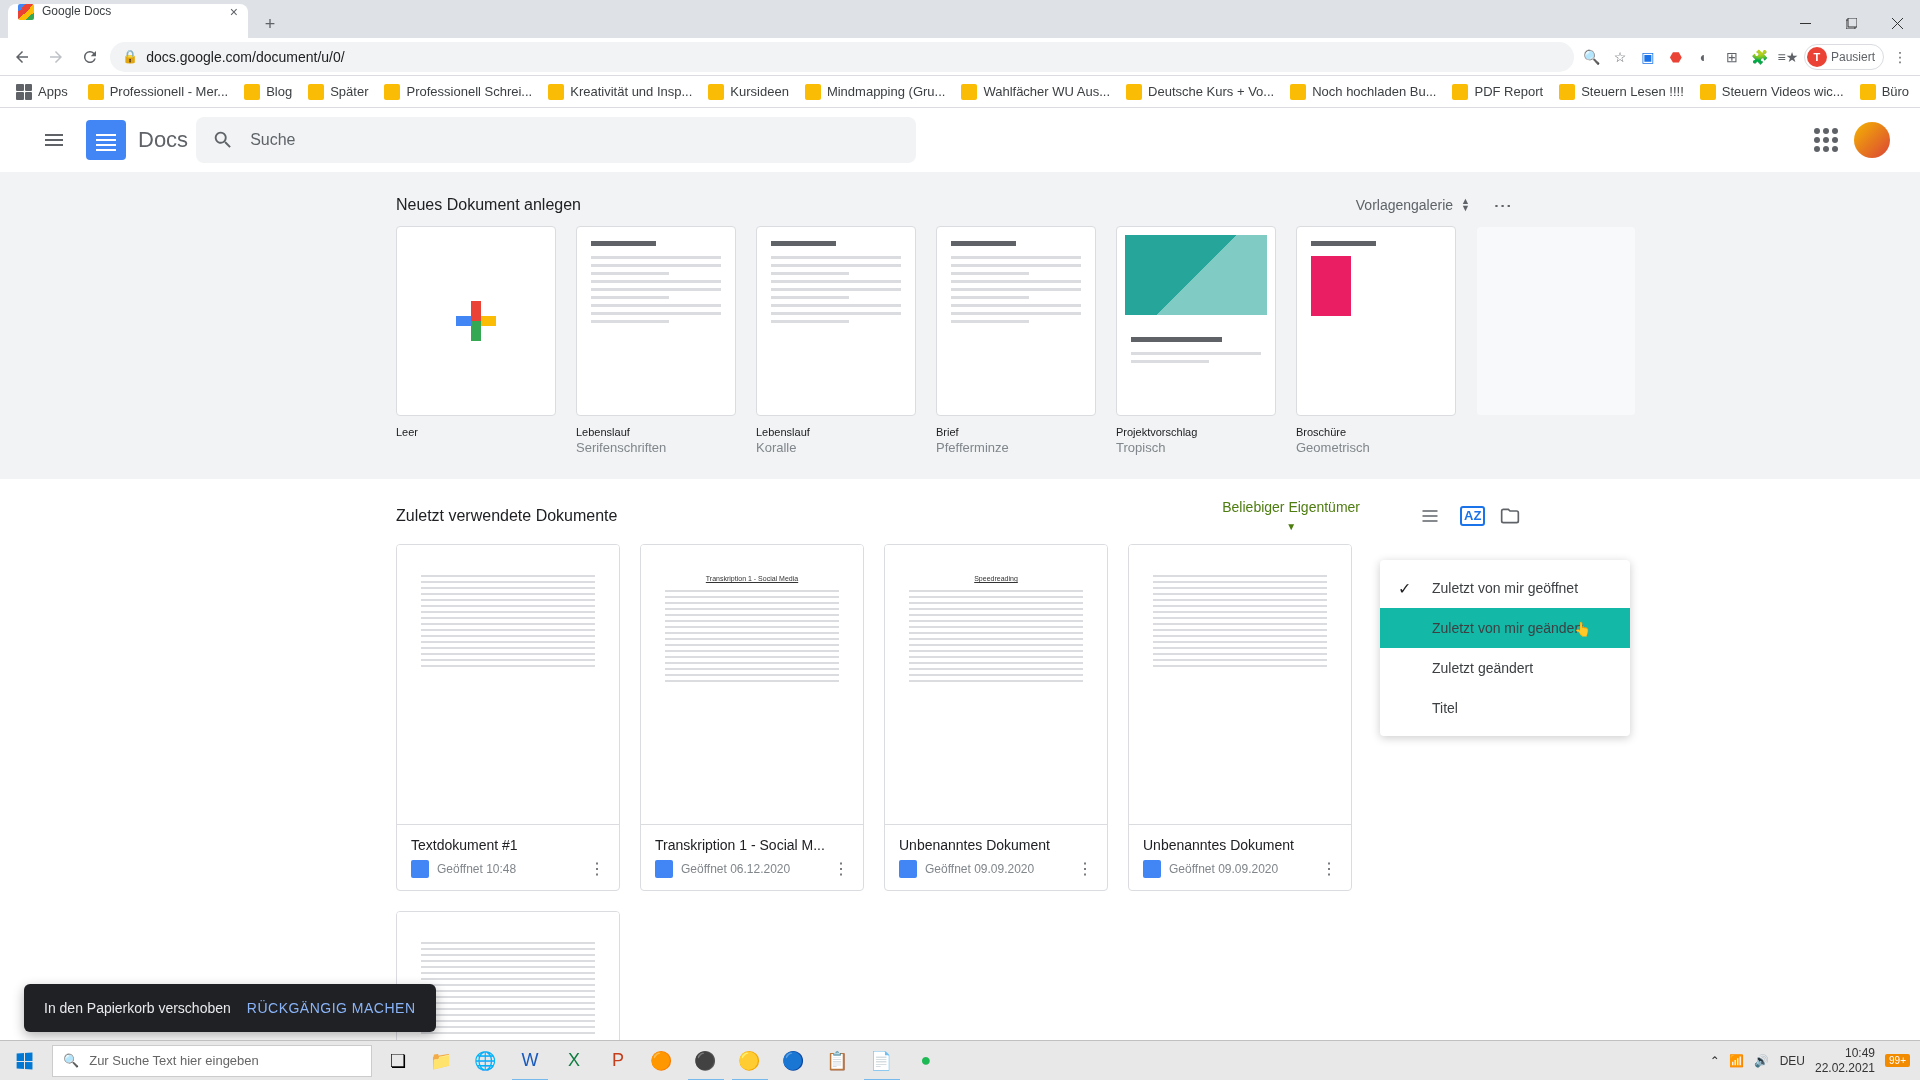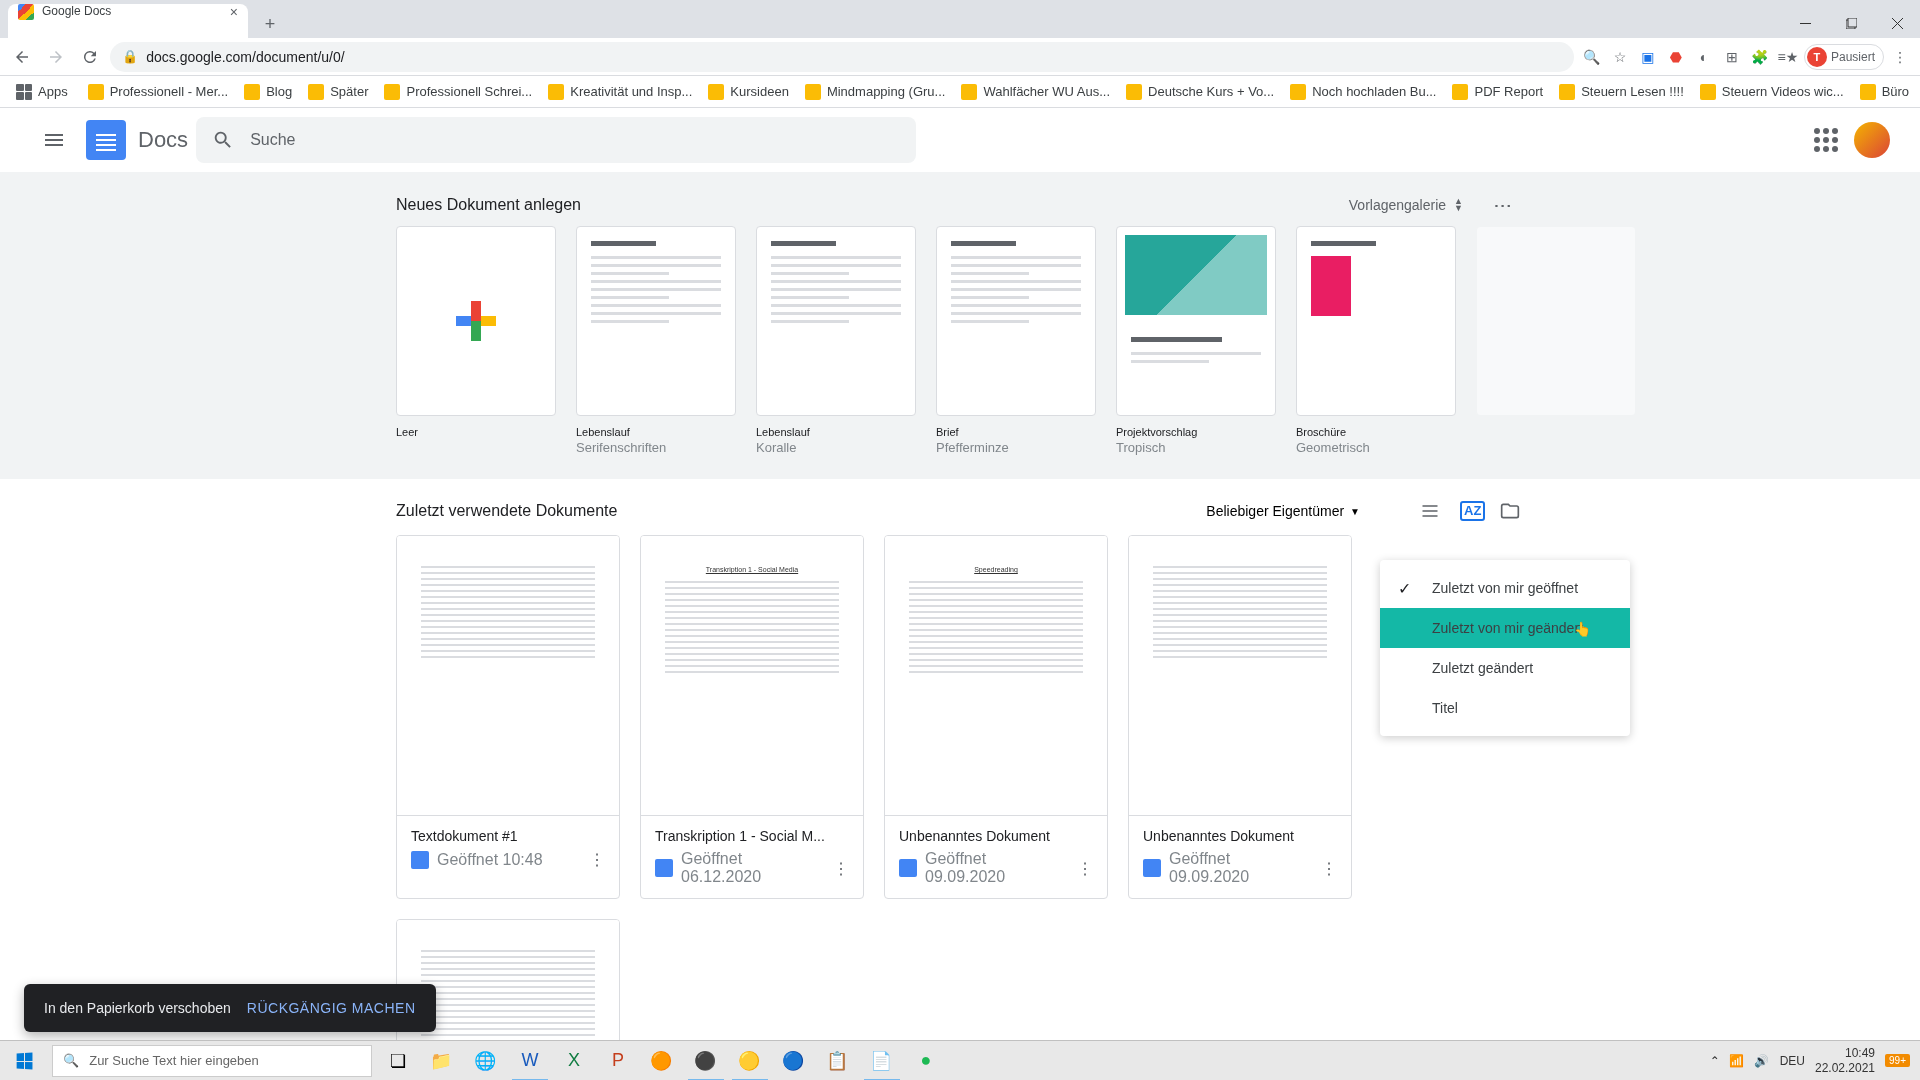--- a/index.html
+++ b/index.html
@@ -66,34 +66,34 @@
 .doc-lines { padding: 14px; }
 .doc-line { height: 3px; background: #dadce0; margin-bottom: 5px; }
 .doc-line.short { width: 60%; }
 .doc-line.title { height: 5px; background: #5f6368; width: 50%; margin-bottom: 10px; }
 .proj-shape { height: 80px; background: linear-gradient(135deg,#26a69a 50%,#80cbc4 50%); margin: 8px; }
 
 
 .recent-section { padding: 20px 0; }
 .recent-header { display: flex; align-items: center; padding: 0 0 12px; }
 .recent-title { font-size: 16px; color: #202124; flex: 1; }
-.owner-filter { font-size: 14px; color: #000000; cursor: pointer; display: flex; align-items: center; gap: 6px; margin-right: 60px; }
+.owner-filter { font-size: 14px; color: #4d7c0f; cursor: pointer; display: flex; align-items: center; gap: 6px; margin-right: 60px; flex-direction: column; }
 .view-controls { display: flex; gap: 16px; align-items: center; position: relative; }
 .vc-icon { width: 24px; height: 24px; display: flex; align-items: center; justify-content: flex-start; color: #5f6368; cursor: pointer; }
 .vc-icon.active { color: #1a73e8; }
 .sort-az { font-size: 13px; font-weight: 600; border: 2px solid currentColor; border-radius: 3px; padding: 0 2px; line-height: 16px; }
 
 .doc-grid { display: flex; flex-wrap: wrap; gap: 20px; }
 .doc-card { width: 224px; border: 1px solid #dadce0; border-radius: 4px; overflow: hidden; cursor: pointer; background: #fff; }
 .doc-thumb { height: 280px; background: #fff; padding: 30px 24px; overflow: hidden; border-bottom: 1px solid #dadce0; }
 .doc-footer { padding: 12px 14px; }
 .doc-name { font-size: 14px; color: #202124; white-space: nowrap; overflow: hidden; text-overflow: ellipsis; margin-bottom: 6px; }
 .doc-meta { display: flex; align-items: center; gap: 8px; }
 .doc-icon { width: 18px; height: 18px; background: #4285f4; border-radius: 2px; }
-.doc-date { font-size: 16px; color: #80868b; flex: 1; }
+.doc-date { font-size: 12px; color: #80868b; flex: 1; }
 .doc-more { color: #5f6368; cursor: pointer; font-size: 16px; }
 .text-block { font-size: 5px; color: #666; line-height: 1.5; }
 .text-title { font-size: 7px; text-align: center; text-decoration: underline; margin-bottom: 8px; color: #333; }
 
 
 .sort-menu { position: absolute; top: 560px; right: 290px; width: 250px; background: #fff; border-radius: 4px; box-shadow: 0 2px 10px rgba(0,0,0,0.2); padding: 8px 0; z-index: 100; }
 .sort-item { height: 40px; display: flex; align-items: center; padding: 0 16px 0 52px; font-size: 14px; color: #3c4043; cursor: pointer; position: relative; }
 .sort-item:hover, .sort-item.hover { background: #14b8a6; }
 .sort-item .check { position: absolute; left: 18px; font-size: 16px; color: #202124; }
 .cursor-hand { position: absolute; right: 38px; top: 13px; font-size: 14px; }
@@ -286,21 +286,21 @@
         <span></span>
       </div>
     <div class="avatar"></div>
   </div>
 </div>
 
 <div class="templates-section">
   <div class="section-inner">
     <div class="templates-header">
       <div class="sec-title">Neues Dokument anlegen</div>
-      <div style="display:flex;align-items:center;gap:19px">
+      <div style="display:flex;align-items:center;gap:12px">
         <div class="gallery-link">
           <span>Vorlagengalerie</span>
           <div class="unfold">
               <span>▲</span>
               <span>▼</span>
             </div>
         </div>
         <div class="more-vert">⋮</div>
       </div>
     </div>

